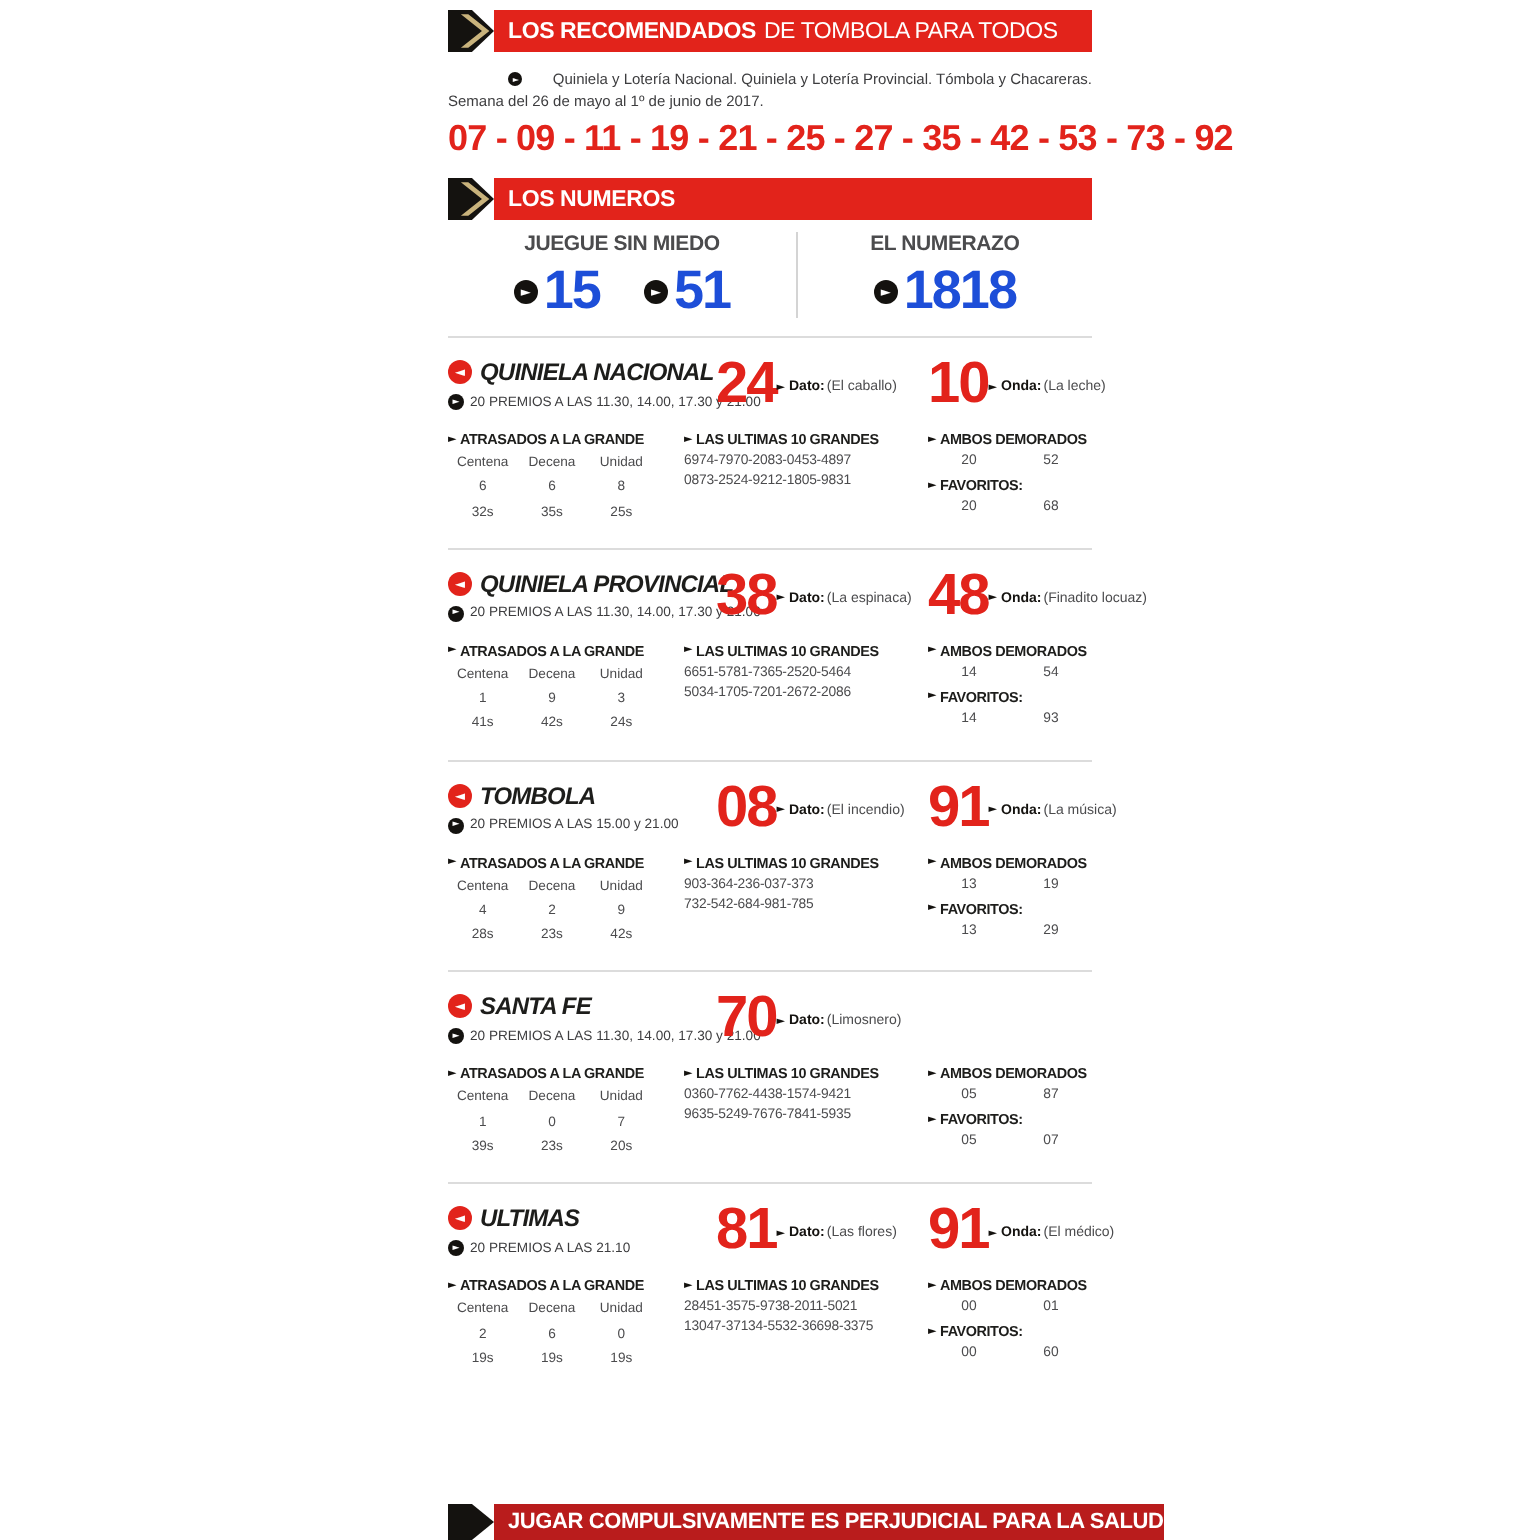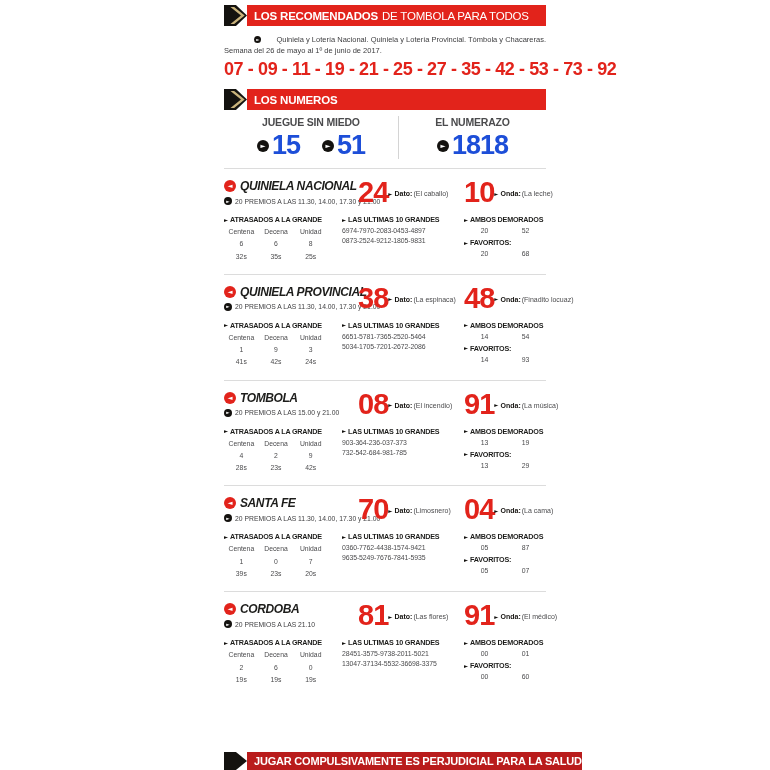--- a/index.html
+++ b/index.html
@@ -392,28 +392,20 @@
             </div>
           </div>
           <div class="sec-num">
             <div class="bignum">70</div>
             <div class="numlab">
               <span class="tri">►</span>
               <span class="b">Dato:</span>
               <span class="g">(Limosnero)</span>
             </div>
           </div>
-          <div class="sec-num">
-            <div class="bignum">04</div>
-            <div class="numlab">
-              <span class="tri">►</span>
-              <span class="b">Onda:</span>
-              <span class="g">(La cama)</span>
-            </div>
-          </div>
         </div>
         <div class="tbl-grid">
           <div>
             <div class="colhead">
               <span class="tri">►</span>
               <span>ATRASADOS A LA GRANDE</span>
             </div>
             <div class="mini">
               <span class="hd">Centena</span>
               <span class="hd">Decena</span>
@@ -453,21 +445,21 @@
             </div>
           </div>
         </div>
       </section>
 
       <section class="lot">
         <div class="sec-grid">
           <div>
             <div class="sec-title-row">
               <span class="cic red s12">◄</span>
-              <span class="sec-title">CORDOBA</span>
+              <span class="sec-title">ULTIMAS</span>
             </div>
             <div class="sched-row">
               <span class="cic blk s8">►</span>
               <span class="sched">20 PREMIOS A LAS 21.10</span>
             </div>
           </div>
           <div class="sec-num">
             <div class="bignum">81</div>
             <div class="numlab">
               <span class="tri">►</span>

